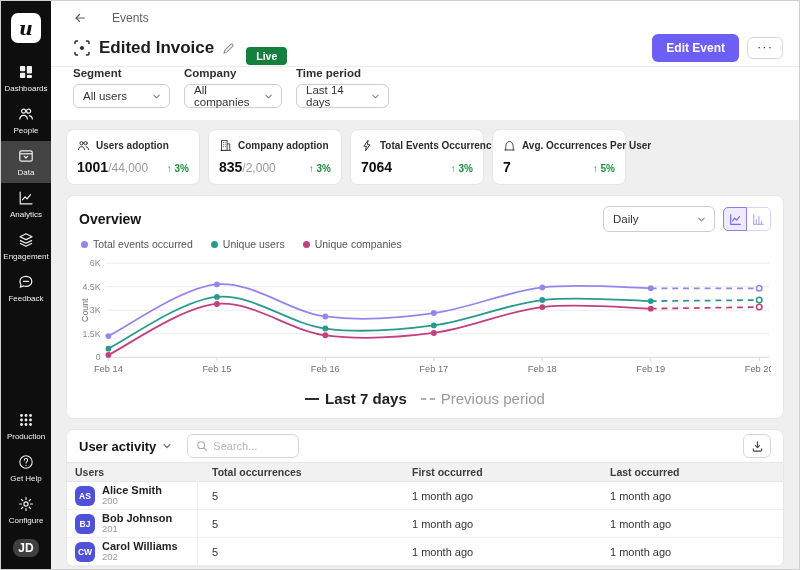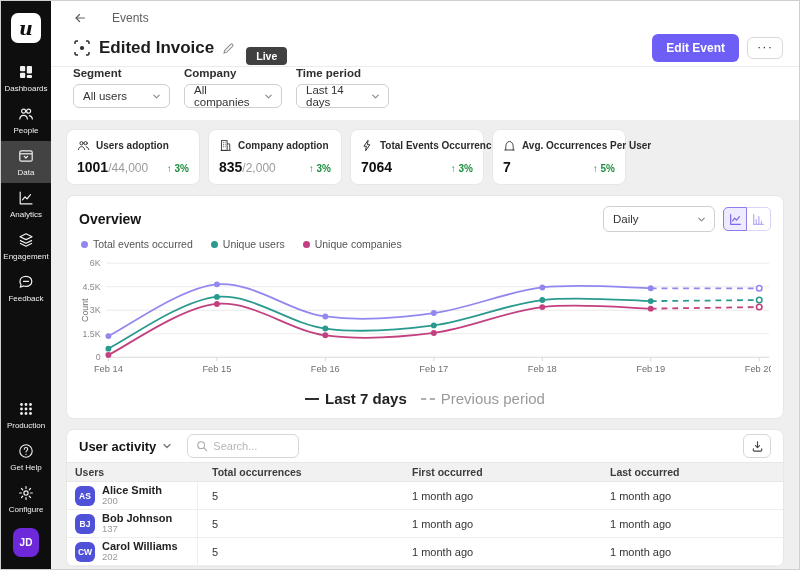--- a/index.html
+++ b/index.html
@@ -10,35 +10,35 @@
   
   .sidebar { width:50px; flex:none; background:#0e0e0e; display:flex; flex-direction:column; align-items:center; }
   .logo { width:30px; height:30px; margin-top:12px; background:#fff; border-radius:7px; display:flex; align-items:center; justify-content:center;
           font-family:"DejaVu Serif", serif; font-style:italic; font-weight:bold; font-size:19px; color:#101010; cursor:pointer; }
   .side-nav { width:100%; margin-top:14px; display:flex; flex-direction:column; }
   .nav-item { width:100%; padding:7px 0 6px; display:flex; flex-direction:column; align-items:center; gap:4px; cursor:pointer; color:#f0f0f0; }
   .nav-item.active { background:#434343; }
   .nav-icon svg { width:16px; height:16px; display:block; }
   .nav-label { font-size:8px; color:#f2f2f2; white-space:nowrap; }
   .side-footer { margin-top:auto; width:100%; display:flex; flex-direction:column; }
-  .user-avatar { width:26px; height:29px; border-radius:8px; background:#6d28d9; color:#fff; font-size:10px; font-weight:bold;
+  .user-avatar { width:26px; height:18px; border-radius:8px; background:#404040; color:#fff; font-size:12px; font-weight:bold;
                  display:flex; align-items:center; justify-content:center; margin:8px auto 12px; cursor:pointer; }
 
   
   .main { flex:1; min-width:0; display:flex; flex-direction:column; background:#efeff0; }
   .topbar { height:65px; background:#fff; padding:9px 16px 0 22px; }
   .breadcrumb-row { display:flex; align-items:center; gap:25px; color:#5f5f5f; font-size:12px; height:16px; cursor:pointer; }
   .breadcrumb-row svg { width:14px; height:14px; }
   .title-row { display:flex; align-items:center; gap:8px; margin-top:7px; height:30px; }
   .scan-icon { color:#2b2b2b; display:flex; }
   .scan-icon svg { width:18px; height:18px; }
   .page-title { font-size:17px; font-weight:bold; color:#1d1d1d; }
   .pencil { color:#8a8a8a; display:flex; cursor:pointer; }
   .pencil svg { width:13px; height:13px; }
-  .live-badge { background:#404040; color:#fff; font-size:10.5px; font-weight:bold; padding:3px 10px; border-radius:4px; margin-left:3px;margin-top:16px; }
+  .live-badge { background:#15803d; color:#fff; font-size:10.5px; font-weight:bold; padding:3px 10px; border-radius:4px; margin-left:3px;margin-top:16px; }
   .title-actions { margin-left:auto; display:flex; align-items:center; gap:8px; }
   .btn-primary { background:#6d5ef5; color:#fff; border:none; border-radius:6px; font-size:12px; font-weight:bold; padding:7px 14px;
                  font-family:"Liberation Sans",sans-serif; cursor:pointer; }
   .btn-more { background:#fff; border:1px solid #d8d8d8; border-radius:6px; padding:5px 9px 7px; font-size:13px; line-height:8px;
               color:#333; letter-spacing:1px; cursor:pointer; }
 
   .filterbar { height:54px; background:#fff; border-top:1px solid #ececec; padding:0 22px 0; display:flex; gap:14px; }
   .filter-label { font-size:11.5px; font-weight:bold; color:#2f2f2f; margin-bottom:5px; }
   .select { display:flex; align-items:center; justify-content:space-between; border:1px solid #cfcfcf; border-radius:6px; height:24px;
             padding:0 7px 0 9px; font-size:11.5px; color:#333; background:#fff; cursor:pointer; gap:6px; }
@@ -512,21 +512,21 @@
           </div>
           <div>5</div>
           <div>1 month ago</div>
           <div>1 month ago</div>
         </div>
         <div class="tbl-row">
           <div class="cell-user">
             <span class="row-avatar">BJ</span>
             <span>
               <div class="user-name">Bob Johnson</div>
-              <div class="user-id">137</div>
+              <div class="user-id">201</div>
             </span>
           </div>
           <div>5</div>
           <div>1 month ago</div>
           <div>1 month ago</div>
         </div>
         <div class="tbl-row">
           <div class="cell-user">
             <span class="row-avatar">CW</span>
             <span>

